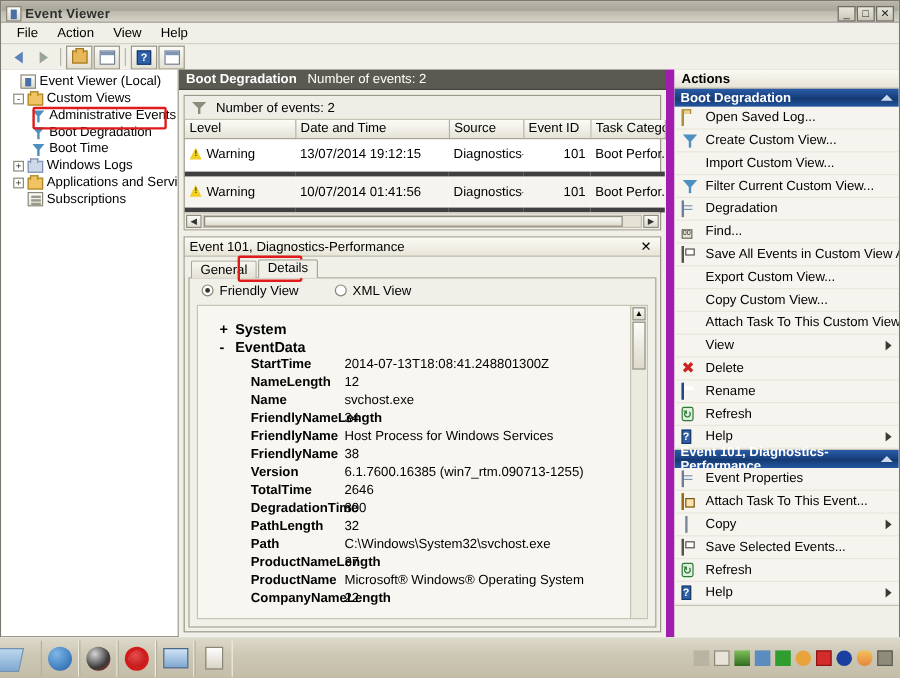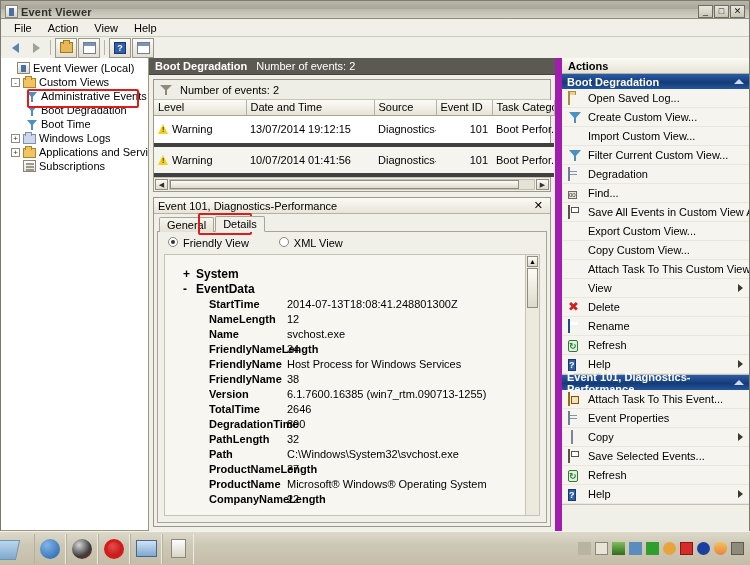--- a/index.html
+++ b/index.html
@@ -510,26 +510,26 @@
             <span class="act-sub"></span>
             </div>
         </div>
 
         <div class="act-sect">
           <span>Event 101, Diagnostics-Performance</span>
           <span class="chev"></span>
         </div>
         <div class="act-list">
           <div class="act-item">
+            <span class="act-ico"><span class="ic-props"></span></span>
+            <span>Event Properties</span>
+            </div>
+          <div class="act-item">
             <span class="act-ico"><span class="ic-attach"></span></span>
             <span>Attach Task To This Event...</span>
-            </div>
-          <div class="act-item">
-            <span class="act-ico"><span class="ic-props"></span></span>
-            <span>Event Properties</span>
             </div>
           <div class="act-item">
             <span class="act-ico"><span class="ic-copy"></span></span>
             <span>Copy</span>
             <span class="act-sub"></span>
             </div>
           <div class="act-item">
             <span class="act-ico"><span class="ic-save"></span></span>
             <span>Save Selected Events...</span>
             </div>

